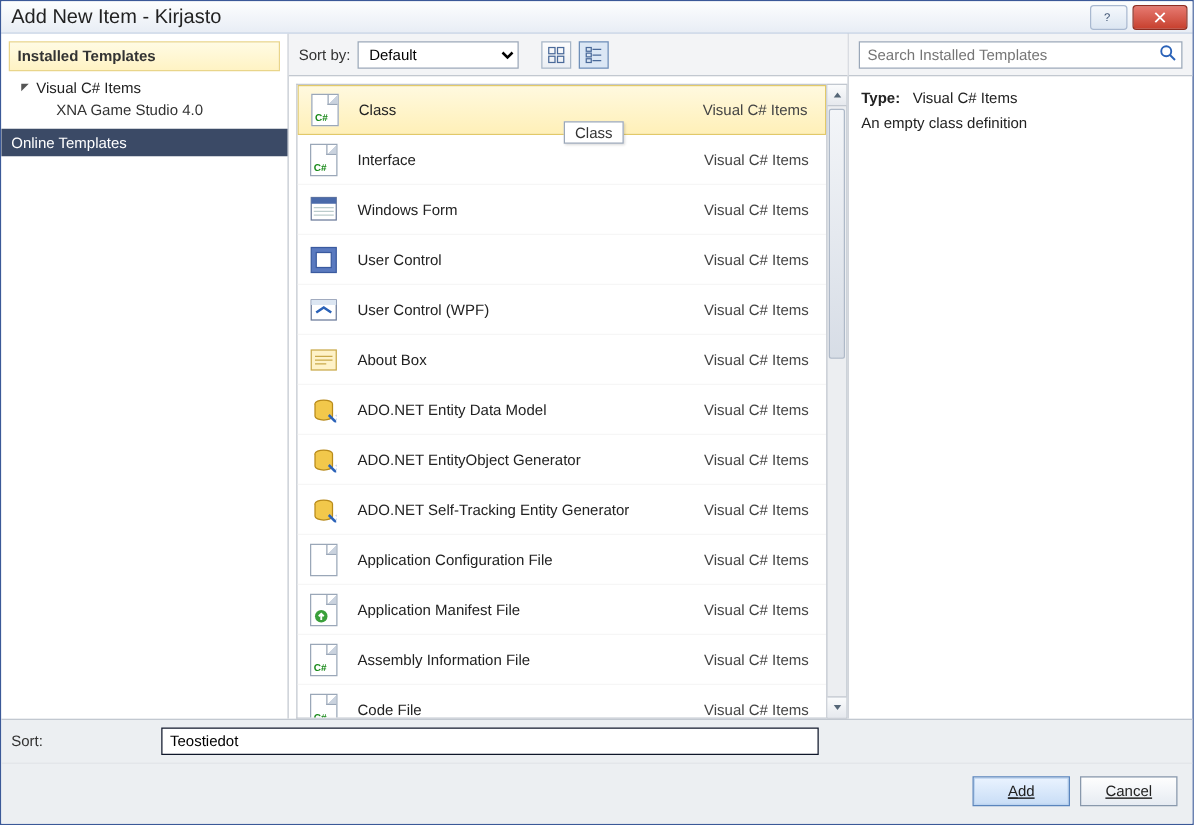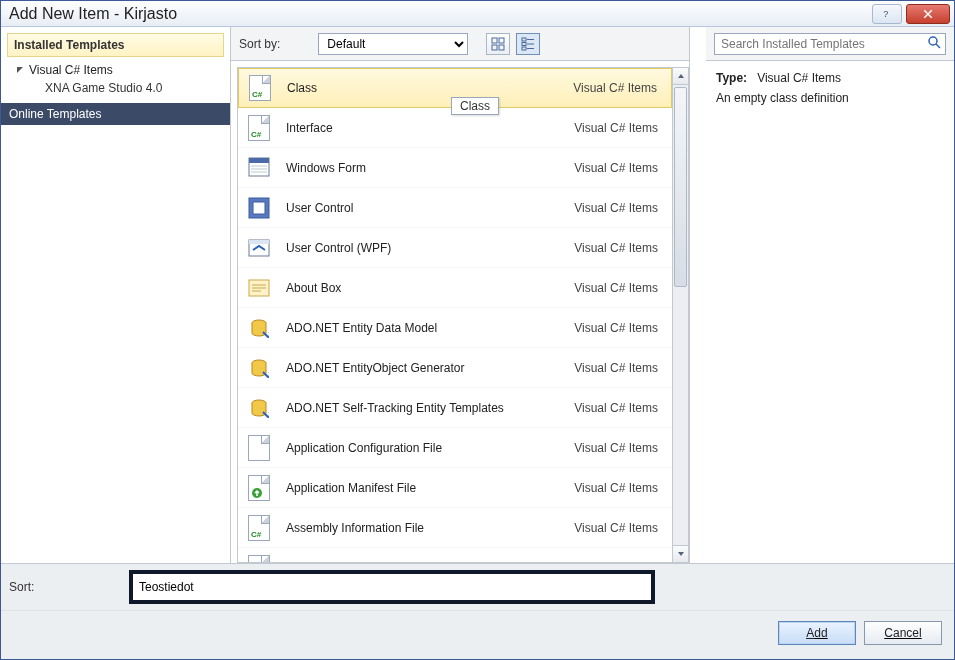--- a/index.html
+++ b/index.html
@@ -23,21 +23,21 @@
   .tree { padding: 2px 0 6px 0; }
   .tree-row { display: flex; align-items: center; padding: 2px 0 2px 14px; color: #222; cursor: pointer; }
   .tree-row .tw { width: 10px; height: 10px; margin-right: 4px; color: #555; display: inline-flex; align-items: center; justify-content: center; }
   .tree-sub { padding-left: 44px; color: #333; cursor: pointer; line-height: 18px; }
   .side-section { background: #3b4a66; color: #fff; padding: 4px 8px; cursor: pointer; }
 
   
   .center { flex: 1; display: flex; flex-direction: column; min-width: 0; border-right: 1px solid #c2c8d0; justify-content: space-between; }
   .toolbar { height: 34px; display: flex; align-items: center; gap: 6px; padding: 0 8px; border-bottom: 1px solid #c2c8d0; background: #f3f4f6; }
   .toolbar label { color: #333; }
-  .toolbar select { width: 150px; height: 22px; border: 1px solid #9aa7b8; background: #fff; padding: 0 4px; margin-left: 32px; }
+  .toolbar select { width: 129px; height: 22px; border: 1px solid #9aa7b8; background: #fff; padding: 0 4px; }
   .viewbtn { width: 24px; height: 22px; border: 1px solid #a8b6c8; background: linear-gradient(#fdfdfd,#ebeff4); display: inline-flex; align-items: center; justify-content: center; cursor: pointer; }
   .viewbtn.active { background: #dbe7f5; border-color: #6f8fb8; }
   .viewbtn svg { width: 14px; height: 14px; }
 
   .listwrap { flex: 1; position: relative; display: flex; min-height: 0; padding: 6px 0 0 6px; }
   .list { flex: 1; overflow: hidden; border: 1px solid #c2c8d0; border-right: none; background: #fff; }
   .list-row { display: flex; align-items: center; height: 40px; padding: 0 8px 0 8px; border-bottom: 1px solid #f6f6f6; cursor: pointer; }
   .list-row.selected { background: linear-gradient(#fff9df,#fff0b8); border: 1px solid #e2c968; }
   .row-icon { width: 26px; height: 26px; margin-right: 14px; display: flex; align-items: center; justify-content: center; }
   .row-label { flex: 1; color: #222; }
@@ -45,32 +45,32 @@
 
   .vscroll { width: 17px; background: #eceef1; border: 1px solid #c2c8d0; display: flex; flex-direction: column; }
   .sbtn { height: 17px; background: linear-gradient(#fafbfc,#e6e9ee); border-bottom: 1px solid #c2c8d0; display: flex; align-items: center; justify-content: center; color: #567; cursor: pointer; }
   .sbtn:last-child { border-top: 1px solid #c2c8d0; border-bottom: none; }
   .strack { flex: 1; position: relative; }
   .sthumb { position: absolute; left: 1px; right: 1px; top: 2px; height: 200px; background: linear-gradient(#f3f5f8,#d7dde6); border: 1px solid #aeb9c8; border-radius: 2px; cursor: pointer; }
 
   .tooltip { position: absolute; left: 220px; top: 36px; background: #fff; border: 1px solid #9aa7b8; padding: 1px 8px; color: #333; box-shadow: 1px 1px 2px rgba(0,0,0,0.15); }
 
   
-  .details { width: 248px; display: flex; flex-direction: column; margin-left: 16px; }
+  .details { width: 275px; display: flex; flex-direction: column; }
   .searchrow { height: 34px; display: flex; align-items: center; padding: 0 8px; border-bottom: 1px solid #c2c8d0; background: #f3f4f6; }
   .searchbox { flex: 1; display: flex; align-items: center; border: 1px solid #9aa7b8; background: #fff; height: 22px; padding: 0 4px; }
   .searchbox input { flex: 1; border: none; outline: none; font-size: 12px; color: #777; }
   .searchbox .sicon { color: #2a62b8; }
   .detail-body { padding: 10px 10px; color: #222; }
   .detail-body .lbl { font-weight: bold; }
 
   
   .namerow { display: flex; align-items: center; padding: 6px 8px; border-top: 1px solid #c2c8d0; background: #eceff2; }
   .namerow label { width: 120px; color: #333; }
-  .namerow input { flex: 1; border: 4px solid #0f172a; height: 34px; padding: 0 6px; max-width: 526px; }
+  .namerow input { flex: 1; border: 1px solid #0f172a; height: 22px; padding: 0 6px; max-width: 526px; }
 
   
   .footer { display: flex; justify-content: flex-end; align-items: center; gap: 8px; padding: 10px 12px 14px 12px; background: #eceff2; border-top: 1px solid #dfe3e8; text-decoration: underline; }
   .btn { min-width: 78px; height: 24px; border: 1px solid #8898ac; background: linear-gradient(#fefefe,#e6ebf2); color: #222; cursor: pointer; padding: 0 14px; }
   .btn.primary { background: linear-gradient(#eaf3ff,#c8ddf6); border: 1px solid #5a85bd; box-shadow: 0 0 0 1px #bcd4f0 inset; }
   .btn u { text-decoration: underline; }
 
   
   .file-icon { width: 22px; height: 26px; background: #fff; border: 1px solid #9aa7b8; position: relative; }
   .file-icon::after { content: ""; position: absolute; top: 0; right: 0; width: 7px; height: 7px; background: linear-gradient(135deg,#fff 49%,#c9d2de 50%); border-left: 1px solid #9aa7b8; border-bottom: 1px solid #9aa7b8; }
@@ -233,21 +233,21 @@
           </div>
           <div class="list-row">
             <div class="row-icon">
               <svg class="dbicon" width="24" height="24">
                 <ellipse cx="10" cy="5" rx="7" ry="3" fill="#f2c84b" stroke="#b88a1a"></ellipse>
                 <path d="M3 5 V15 A7 3 0 0 0 17 15 V5" fill="#f2c84b" stroke="#b88a1a"></path>
                 <path d="M14 14 L22 22" stroke="#2a62b8" stroke-width="2"></path>
                 <path d="M20 14 L22 16 L20 18" fill="none" stroke="#2a62b8" stroke-width="1.5"></path>
               </svg>
             </div>
-            <div class="row-label">ADO.NET Self-Tracking Entity Templates</div>
+            <div class="row-label">ADO.NET Self-Tracking Entity Generator</div>
             <div class="row-cat">Visual C# Items</div>
           </div>
           <div class="list-row">
             <div class="row-icon">
               <div class="file-icon"></div>
             </div>
             <div class="row-label">Application Configuration File</div>
             <div class="row-cat">Visual C# Items</div>
           </div>
           <div class="list-row">

